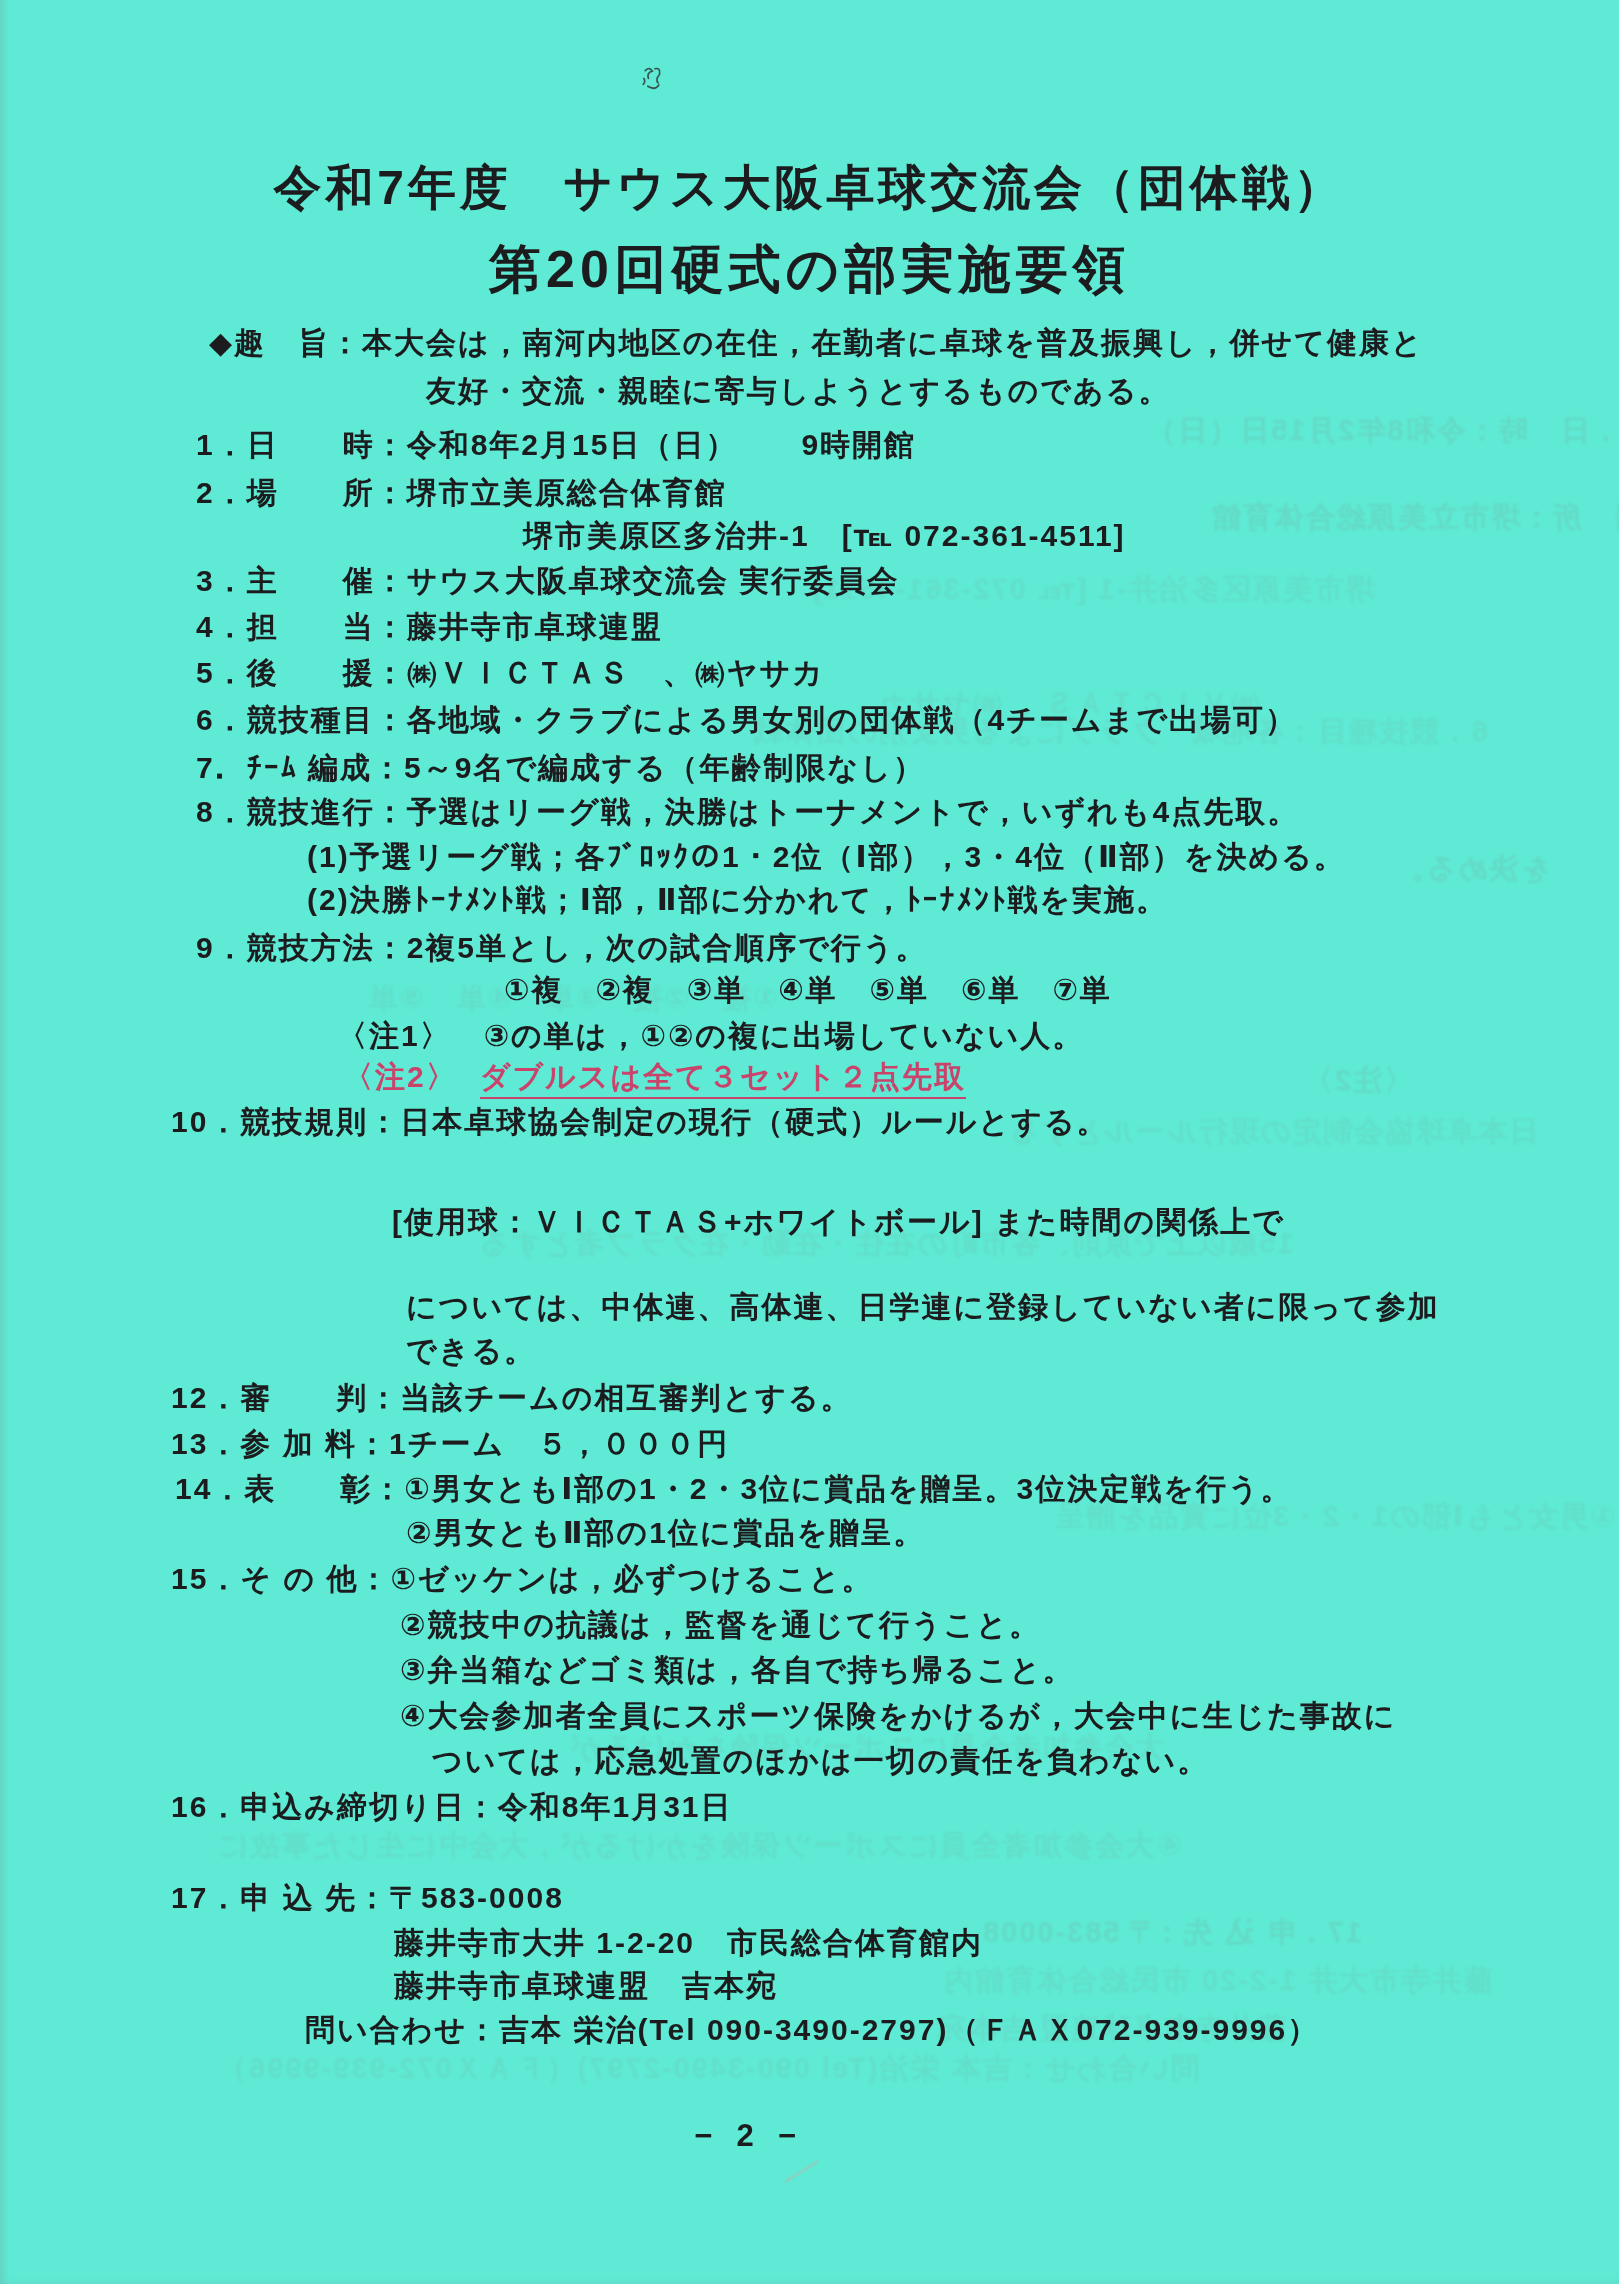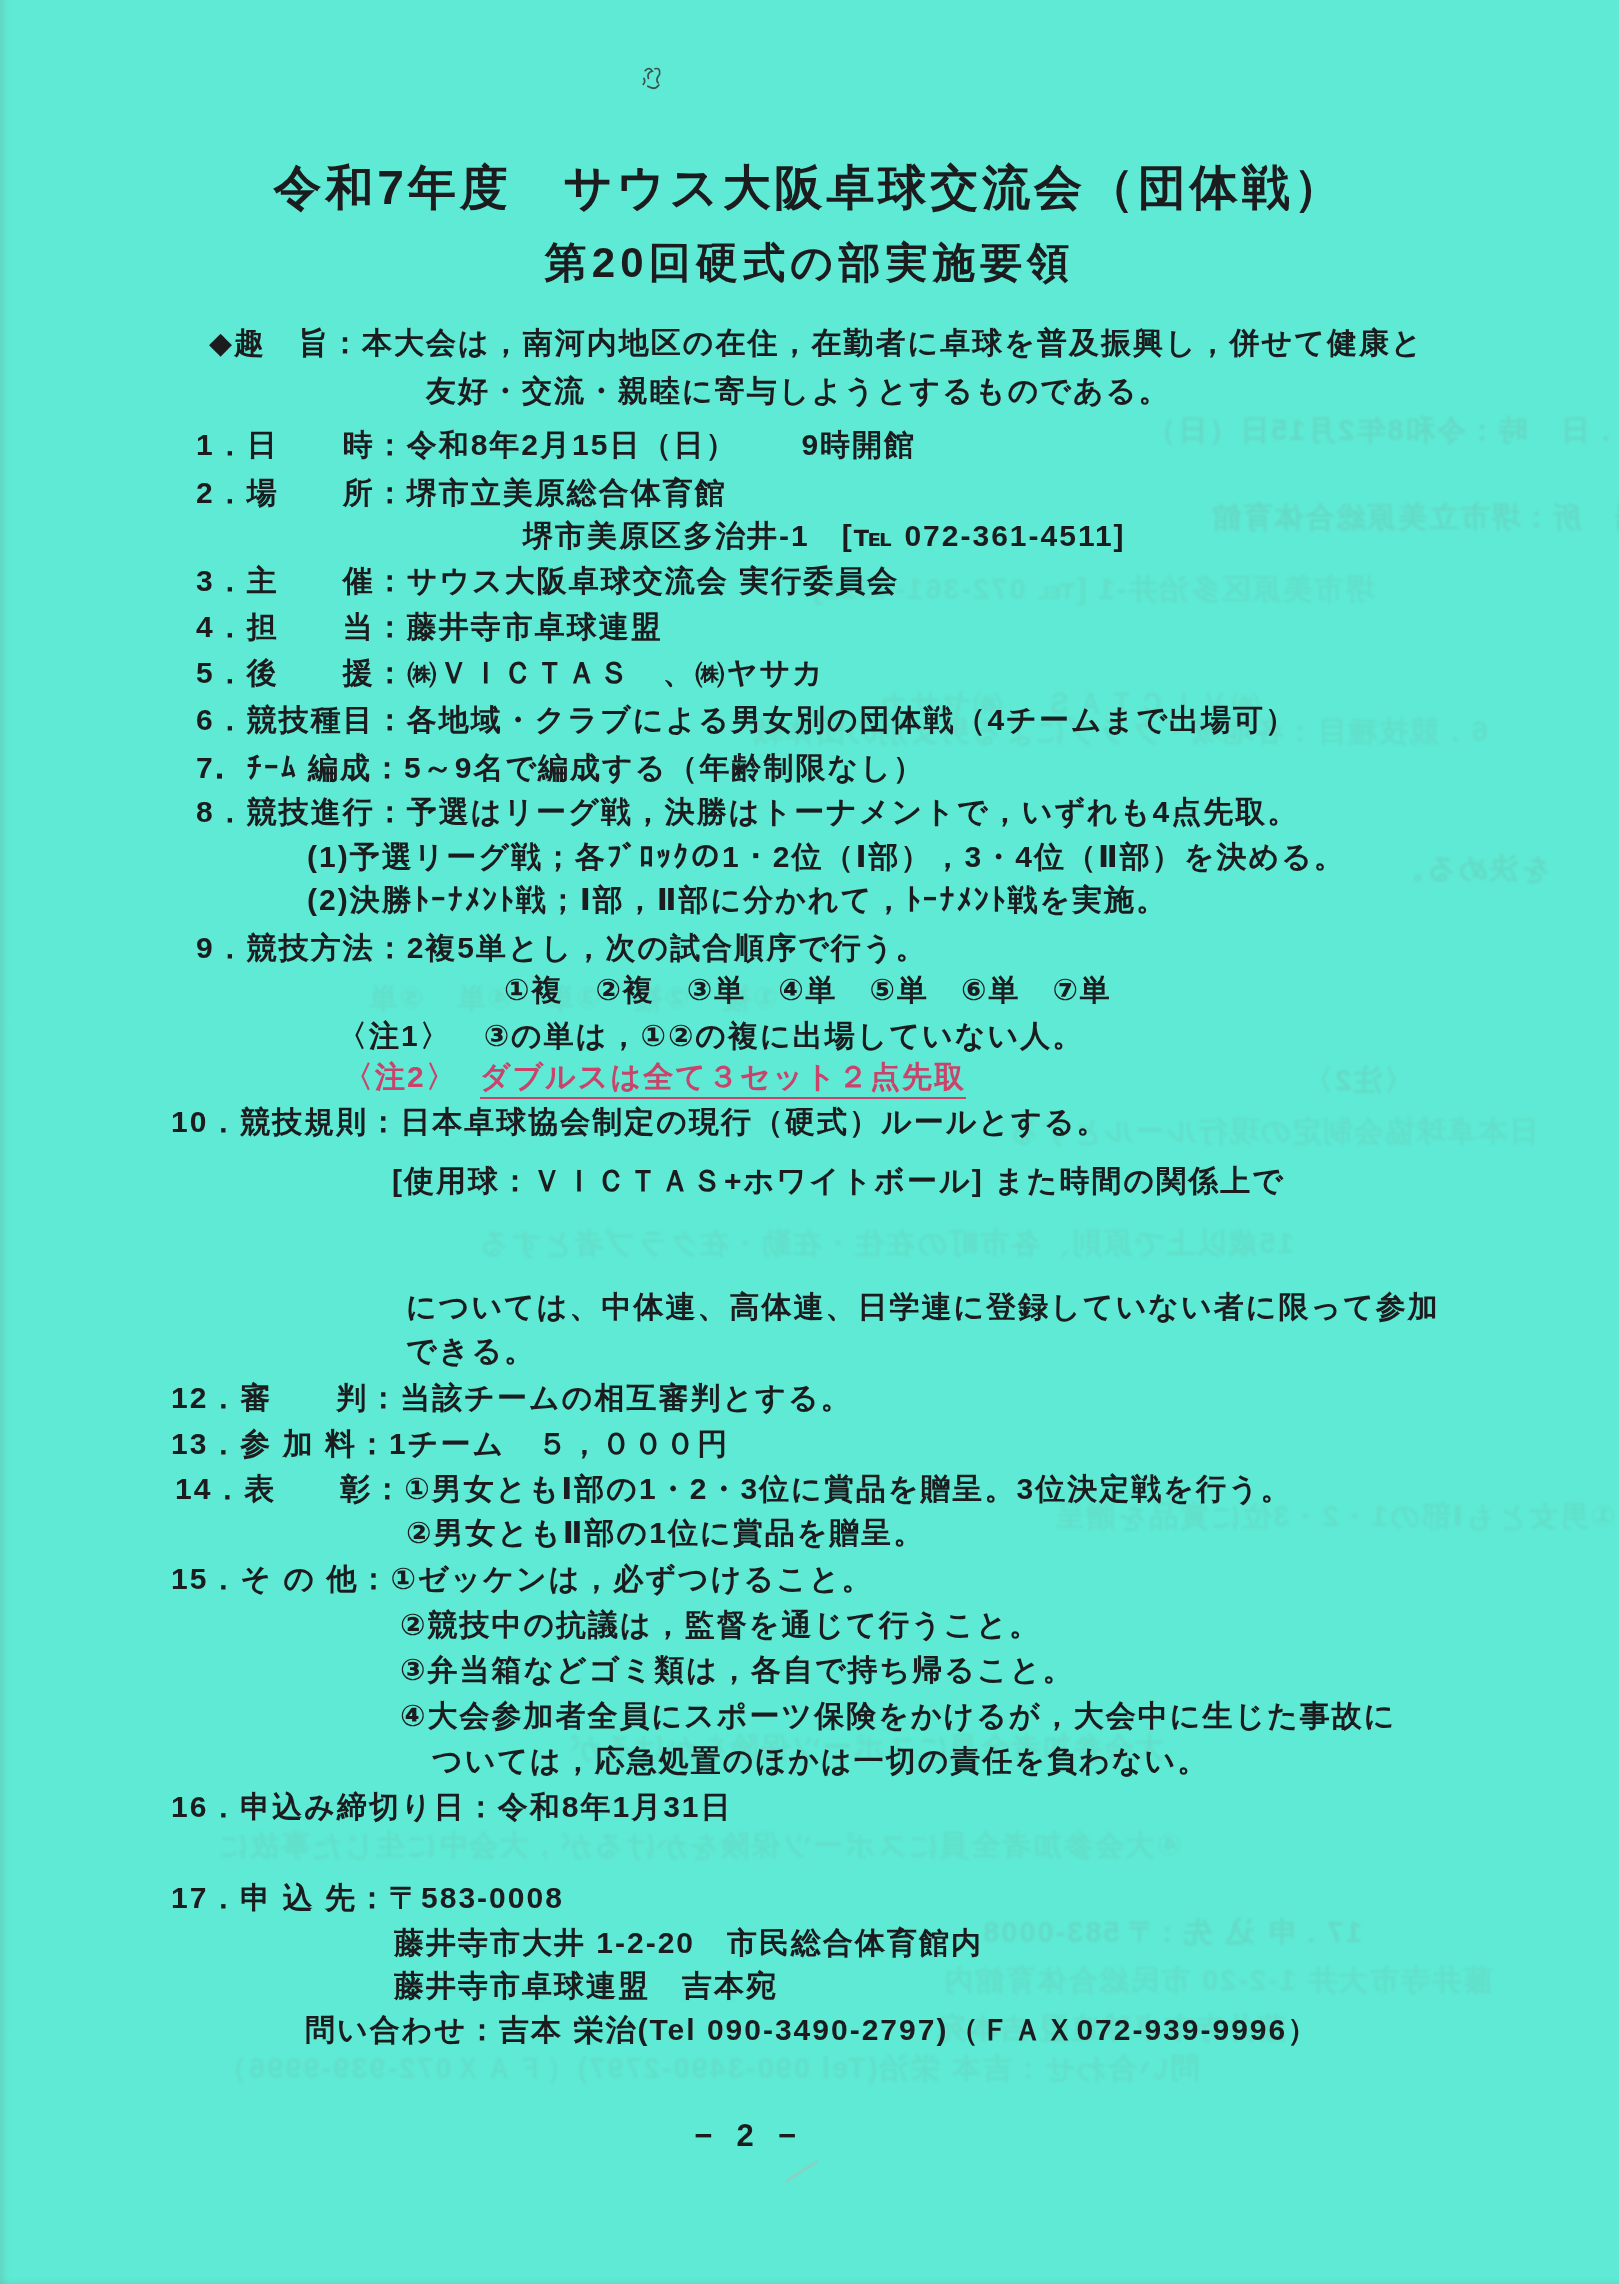--- a/index.html
+++ b/index.html
@@ -15,21 +15,21 @@
   .edge-left{position:absolute;left:0;top:0;width:9.2px;height:100%;
     background:linear-gradient(to right,rgba(120,120,120,.18),rgba(120,120,120,0));}
   .edge-bottom{position:absolute;left:0;bottom:0;width:100%;height:6.5px;
     background:linear-gradient(to top,rgba(120,120,120,.10),rgba(120,120,120,0));}
   .scratch{position:absolute;left:782px;top:2170px;width:39px;height:2.6px;
     background:#b9b9b5;transform:rotate(-32deg);opacity:.45;border-radius:1.3px;}
 
   .title1{position:absolute;left:0;top:156px;width:100%;text-align:center;
     font-size:48px;font-weight:900;letter-spacing:3.9px;white-space:nowrap;}
   .title2{position:absolute;left:0;top:235px;width:100%;text-align:center;
-    font-size:42px;font-weight:900;letter-spacing:5.2px;white-space:nowrap;}
+    font-size:52px;font-weight:900;letter-spacing:5.2px;white-space:nowrap;}
 
   .ln{position:absolute;font-size:30px;font-weight:600;letter-spacing:2px;
     white-space:nowrap;line-height:1.1;}
 
   .note2{color:#c9436b;}
   .note2 .n2-label{margin-right:22px;font-weight:700;}
   .note2 .n2-text{font-weight:700;border-bottom:2.6px solid #c9436b;padding-bottom:4px;}
 
   .pagenum{position:absolute;left:0;top:2118px;width:1498px;text-align:center;
     font-size:31px;font-weight:600;letter-spacing:7.8px;}
@@ -95,21 +95,21 @@
   <div class="ln" style="left:307px;top:883px;">(2)決勝ﾄｰﾅﾒﾝﾄ戦；Ⅰ部，Ⅱ部に分かれて，ﾄｰﾅﾒﾝﾄ戦を実施。</div>
   <div class="ln" style="left:196px;top:931px;">9．競技方法：2複5単とし，次の試合順序で行う。</div>
   <div class="ln" style="left:504px;top:973px;">①複　②複　③単　④単　⑤単　⑥単　⑦単</div>
   <div class="ln" style="left:337px;top:1019px;">〈注1〉　③の単は，①②の複に出場していない人。</div>
 
   <div class="ln note2" style="left:343px;top:1060px;">
     <span class="n2-label">〈注2〉</span><span class="n2-text">ダブルスは全て３セット２点先取</span>
   </div>
 
   <div class="ln" style="left:171px;top:1105px;">10．競技規則：日本卓球協会制定の現行（硬式）ルールとする。</div>
-  <div class="ln" style="left:392px;top:1164px;text-align:center;">[使用球：ＶＩＣＴＡＳ+ホワイトボール] また時間の関係上で</div>
+  <div class="ln" style="left:392px;top:1205px;text-align:center;">[使用球：ＶＩＣＴＡＳ+ホワイトボール] また時間の関係上で</div>
   <div class="ln" style="left:406px;top:1290px;">については、中体連、高体連、日学連に登録していない者に限って参加</div>
   <div class="ln" style="left:406px;top:1334px;">できる。</div>
   <div class="ln" style="left:171px;top:1381px;">12．審　　判：当該チームの相互審判とする。</div>
   <div class="ln" style="left:171px;top:1427px;">13．参 加 料：1チーム　５，０００円</div>
   <div class="ln" style="left:175px;top:1472px;text-align:right;">14．表　　彰：①男女ともⅠ部の1・2・3位に賞品を贈呈。3位決定戦を行う。</div>
   <div class="ln" style="left:406px;top:1516px;">②男女ともⅡ部の1位に賞品を贈呈。</div>
   <div class="ln" style="left:171px;top:1562px;">15．そ の 他：①ゼッケンは，必ずつけること。</div>
   <div class="ln" style="left:400px;top:1608px;">②競技中の抗議は，監督を通じて行うこと。</div>
   <div class="ln" style="left:400px;top:1653px;">③弁当箱などゴミ類は，各自で持ち帰ること。</div>
   <div class="ln" style="left:400px;top:1699px;">④大会参加者全員にスポーツ保険をかけるが，大会中に生じた事故に</div>

